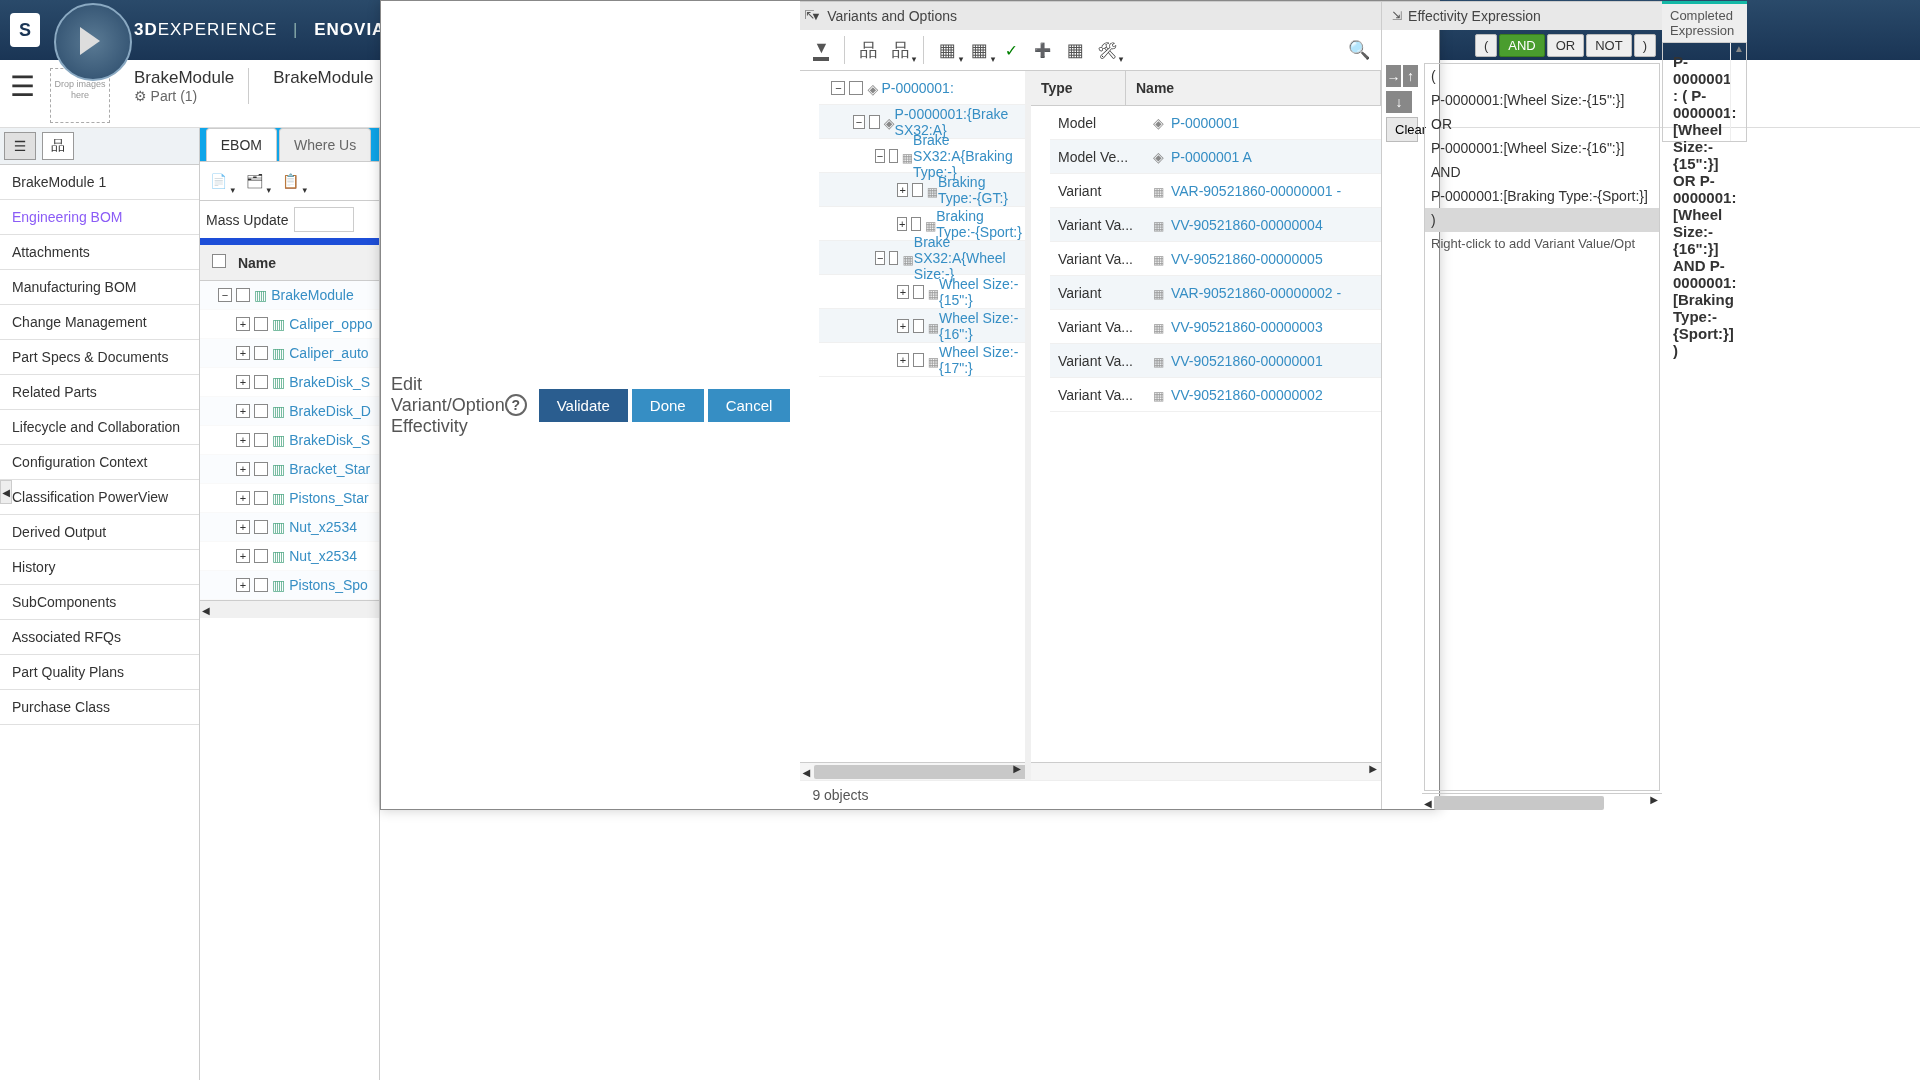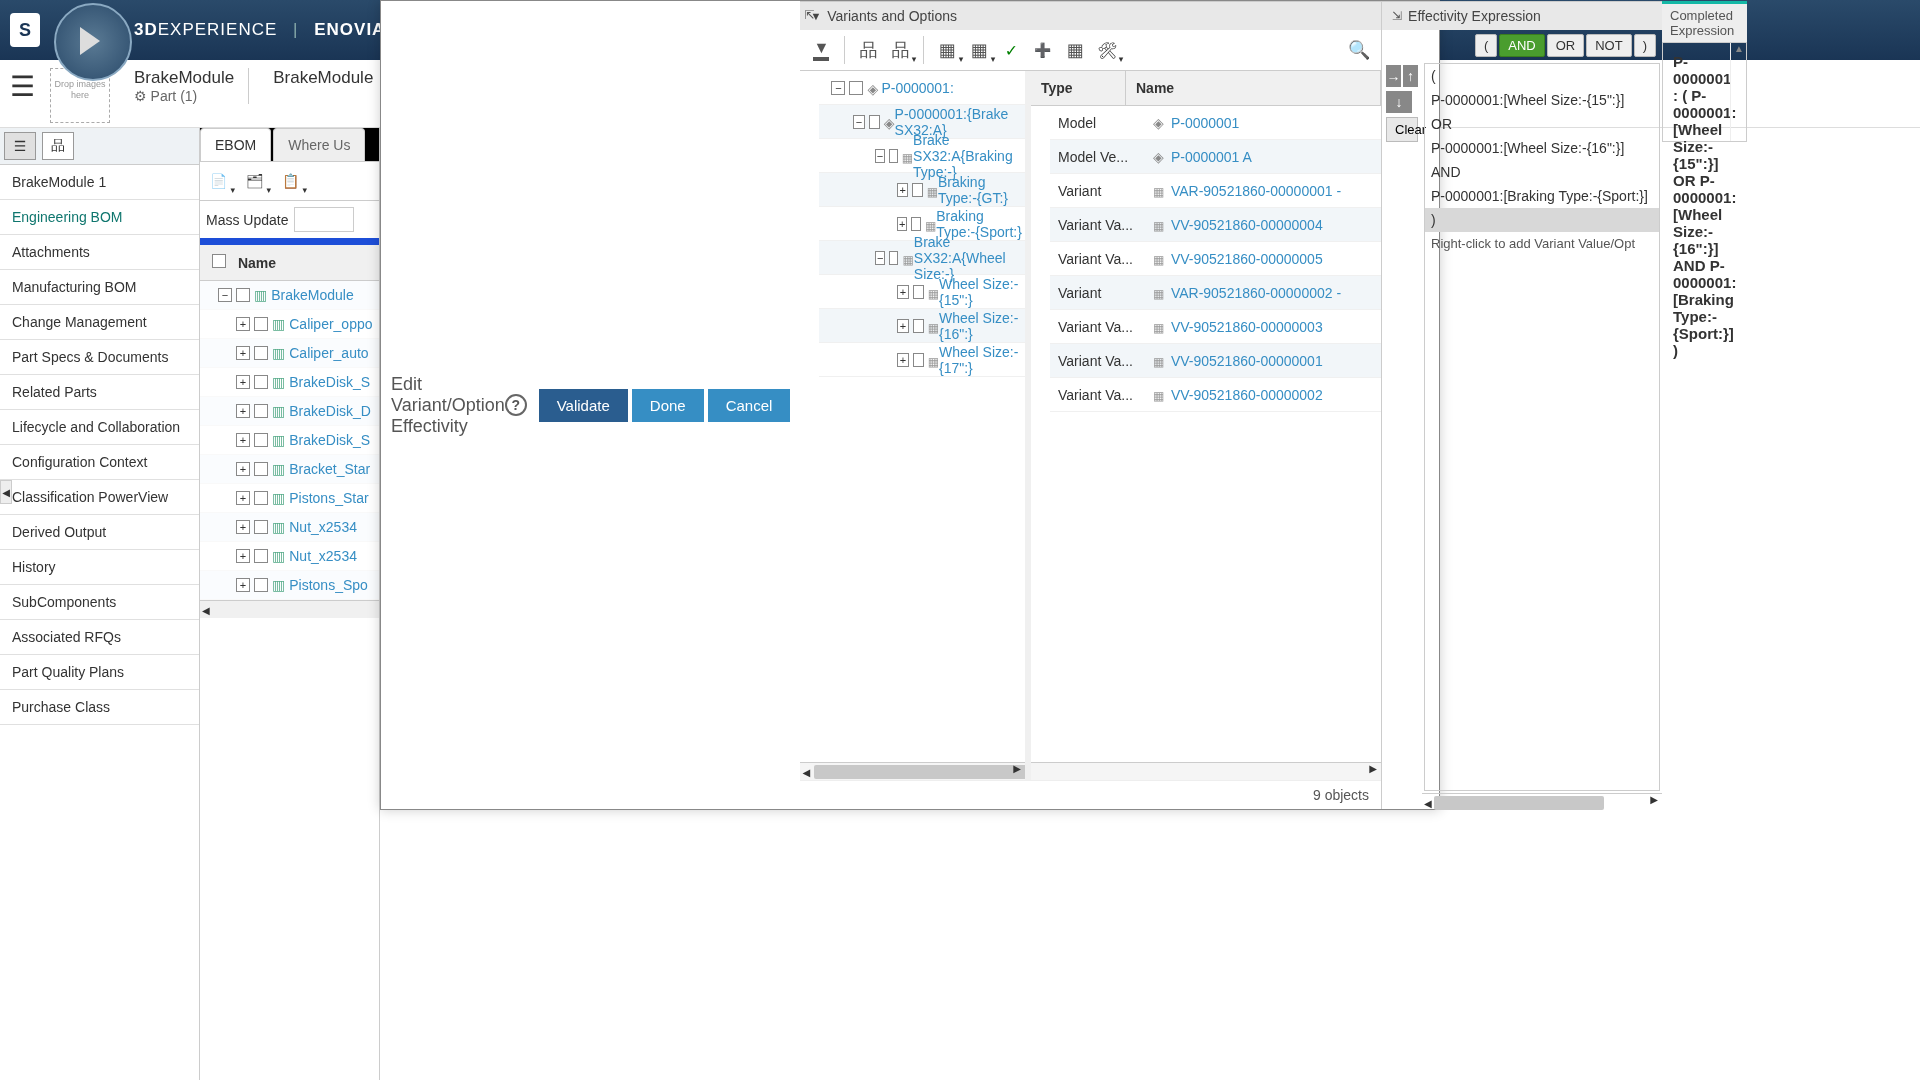--- a/index.html
+++ b/index.html
@@ -29,25 +29,25 @@
 .crumb-title { font-size:17px; color:#333;}
 .crumb-sub { font-size:14px; color:#666; display:flex; align-items:center; gap:4px;}
 .gear-icon::before { content:"⚙"; font-size:14px;}
 
 
 .view-tabs { display:flex; border-bottom:1px solid #ccc; background:#eef2f5; padding:4px;}
 .view-tab { width:32px; height:28px; border:1px solid #999; background:#fff; margin-right:6px; display:flex; align-items:center; justify-content:center; cursor:pointer;}
 .view-tab.active { background:#e0e0e0;}
 .left-nav { flex:1; overflow-y:auto; }
 .left-nav-item { padding: 9px 12px; border-bottom:1px solid #e0e0e0; cursor:pointer; font-size:14px;}
-.left-nav-item.active { color:#0f766e; }
+.left-nav-item.active { color:#8b5cf6; }
 .scroll-arrow { position:absolute; left:0; top:480px; width:12px; height:24px; background:#eee; border:1px solid #ccc; font-size:10px; text-align:center; line-height:24px; cursor:pointer;}
 
 
-.mid-tabs { display:flex; border-bottom:1px solid #ccc; background:#000000;}
+.mid-tabs { display:flex; border-bottom:1px solid #ccc; background:#0ea5e9;justify-content:center;}
 .mid-tab { padding:8px 14px; border:1px solid #ccc; border-bottom:none; background:#fff; border-radius:4px 4px 0 0; margin-right:2px; cursor:pointer;}
 .mid-tab.inactive { background:#eee; color:#666;}
 .mid-toolbar { display:flex; align-items:center; padding:6px; gap:10px; border-bottom:1px solid #ccc;}
 .tb-btn { width:26px; height:26px; border:1px solid transparent; cursor:pointer; display:flex; align-items:center; justify-content:center; position:relative;}
 .tb-btn .dd { position:absolute; right:-4px; bottom:-2px; font-size:9px;}
 .mass-update { padding:6px; display:flex; align-items:center; gap:6px; border-bottom:7px solid #1d4ed8;}
 .mass-update input { border:1px solid #ccc; padding:4px; width:60px;}
 .tree-header { background:#f0f0f0; padding:9px 12px; font-weight:bold; border-bottom:1px solid #ccc;}
 .tree { }
 .tree-row { display:flex; align-items:center; padding:6px 6px; border-bottom:1px solid #f9f9f9; gap:4px;}
@@ -85,21 +85,21 @@
 .vt-row { display:flex; align-items:center; height:34px; border-bottom:1px solid #f0f0f0;}
 .vt-row:nth-child(even){background:#f2f6f9;}
 .vt-cell { padding:0 8px; overflow:hidden; white-space:nowrap; text-overflow:ellipsis;}
 .vt-left .vt-row { padding-left:6px;}
 .indent-0{padding-left:6px;} .indent-1{padding-left:28px;} .indent-2{padding-left:50px;} .indent-3{padding-left:72px;}
 .row-ico { width:14px; height:14px; display:inline-block; }
 .model-ico::before{content:"◈"; color:#888;}
 .cube-ico::before{content:"▦"; color:#999; font-size:12px;}
 .vt-hscroll { flex:0 0 auto; height:18px; background:#f5f5f5; border-top:1px solid #ccc; position:relative;}
 .scroll-thumb { position:absolute; height:14px; background:#c8c8c8; top:2px; border-radius:2px;}
-.obj-count { text-align:right; padding:6px 12px; color:#555; border-top:1px solid #eee;}
+.obj-count { padding:6px 12px; color:#555; border-top:1px solid #eee;}
 
 
 .eff-panel { width:280px; display:flex; flex-direction:column;}
 .eff-ops { display:flex; justify-content:flex-end; gap:2px; padding:4px 6px; align-items:center;}
 .op { border:1px solid #bbb; background:#eee; padding:3px 8px; font-size:13px; cursor:pointer; border-radius:2px;}
 .op.and { background:#4a9d2e; color:#fff; border-color:#3a7d1e;}
 .eff-tools { display:flex; flex-direction:column; width:40px; float:left; padding:4px; gap:4px;}
 .arrow-box { width:26px; height:22px; background:#888; color:#fff; text-align:center; line-height:22px; cursor:pointer; font-size:14px;}
 .clear-btn { background:#e8e8e8; border:1px solid #bbb; padding:4px 8px; cursor:pointer; font-size:13px;}
 .eff-body { flex:1; display:flex;}

